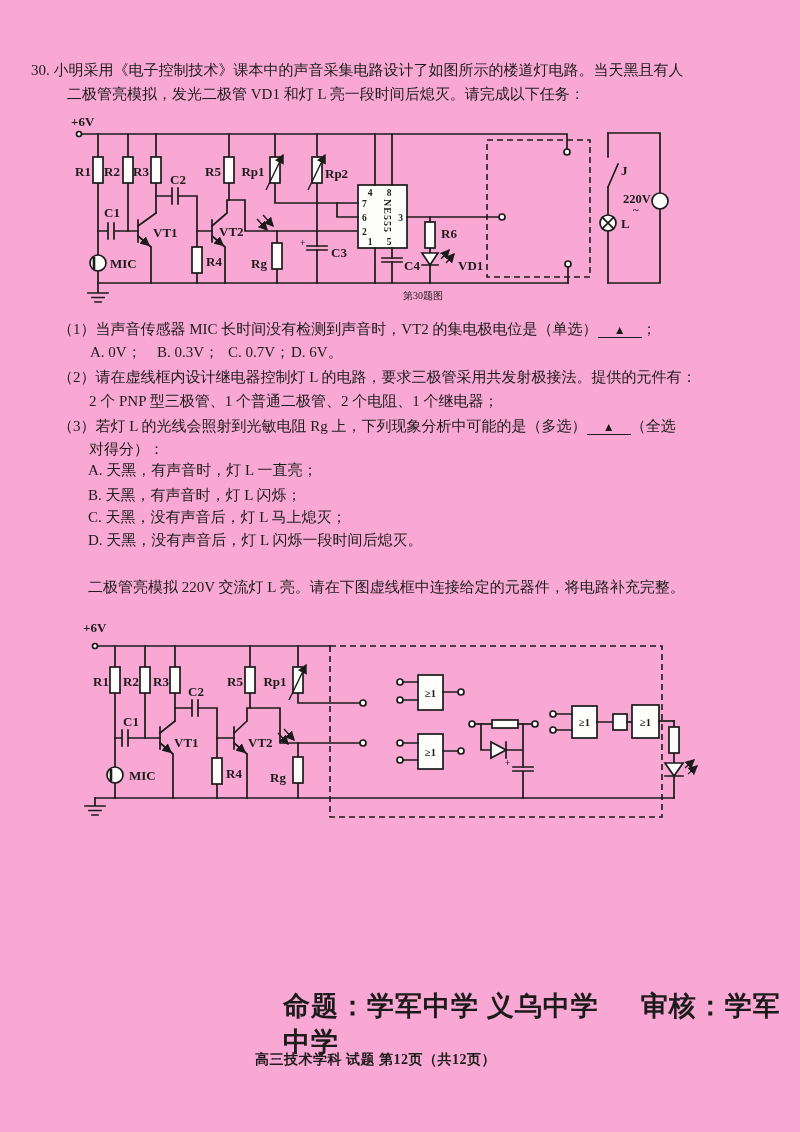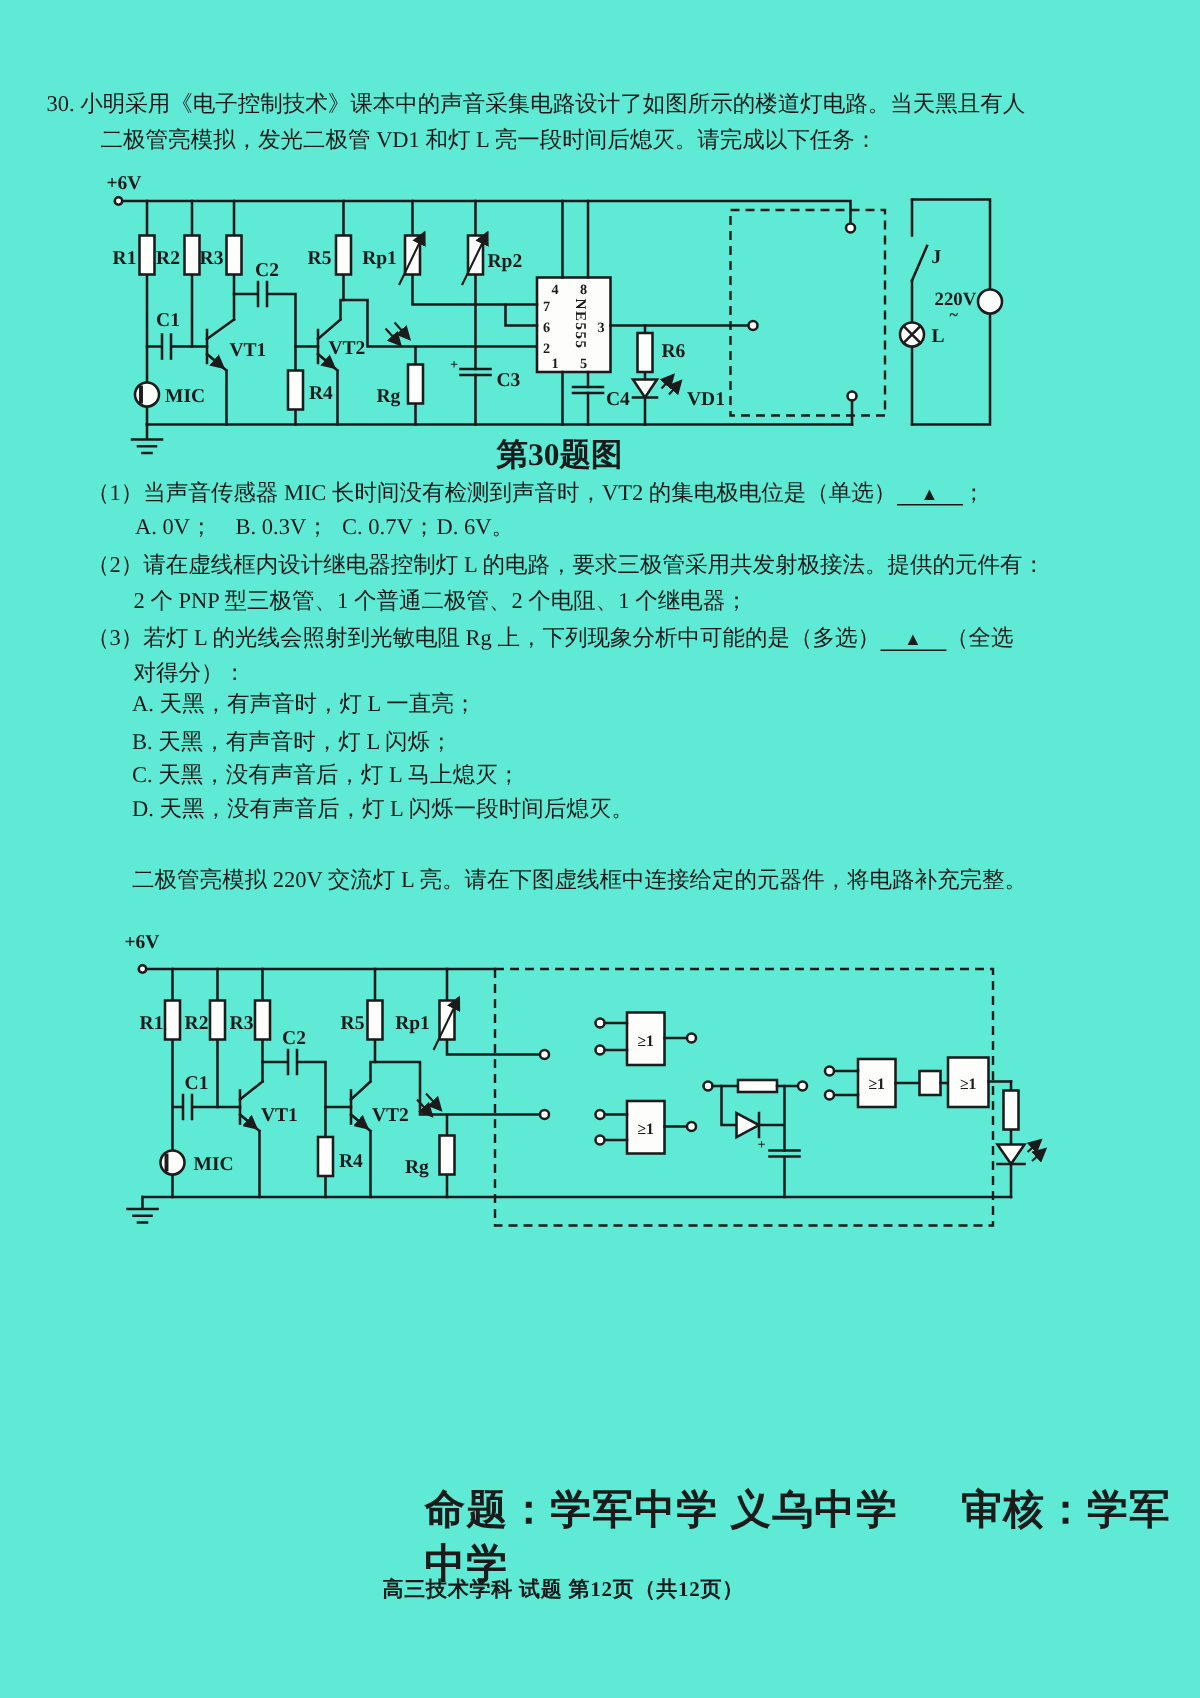--- a/index.html
+++ b/index.html
@@ -1,21 +1,21 @@
 <!DOCTYPE html>
 <html><head>
 <meta charset="utf-8">
 <style>
   html,body{margin:0;padding:0;background:#e8e8e8;}
-  .page{position:relative;width:800px;height:1132px;background:#5eead4;overflow:hidden;
+  .page{position:relative;width:800px;height:1132px;background:#f9a8d4;overflow:hidden;
         font-family:"Liberation Serif","DejaVu Serif",serif;color:#1b1b1b;}
   .t{position:absolute;font-size:15px;line-height:19px;white-space:nowrap;color:#1b1b1b;}
   .blank{display:inline-block;min-width:36px;text-align:center;border-bottom:1.6px solid #1b1b1b;
          font-size:12px;line-height:14px;vertical-align:baseline;padding:0 4px;}
-  .cap{position:absolute;font-size:21px;text-align:center;font-weight:bold;}
+  .cap{position:absolute;font-size:10px;text-align:right;}
   .school{position:absolute;font-size:27px;font-weight:bold;letter-spacing:1px;}
   .school .gap{display:inline-block;width:42px;}
   .pfoot{position:absolute;font-size:14px;font-weight:bold;letter-spacing:0.5px;text-align:center;}
   svg{position:absolute;overflow:visible;}
   svg text{font-family:"Liberation Serif","DejaVu Serif",serif;font-weight:bold;fill:#1b1b1b;}
   .w{stroke:#1b1b1b;stroke-width:1.7;fill:none;stroke-linecap:square;}
   .thin{stroke:#1b1b1b;stroke-width:1.4;fill:none;}
   .comp{stroke:#1b1b1b;stroke-width:1.7;fill:#fdfdfc;}
   .dash{stroke:#1b1b1b;stroke-width:1.6;fill:none;stroke-dasharray:6 4;}
   .lbl{font-size:13px;}

